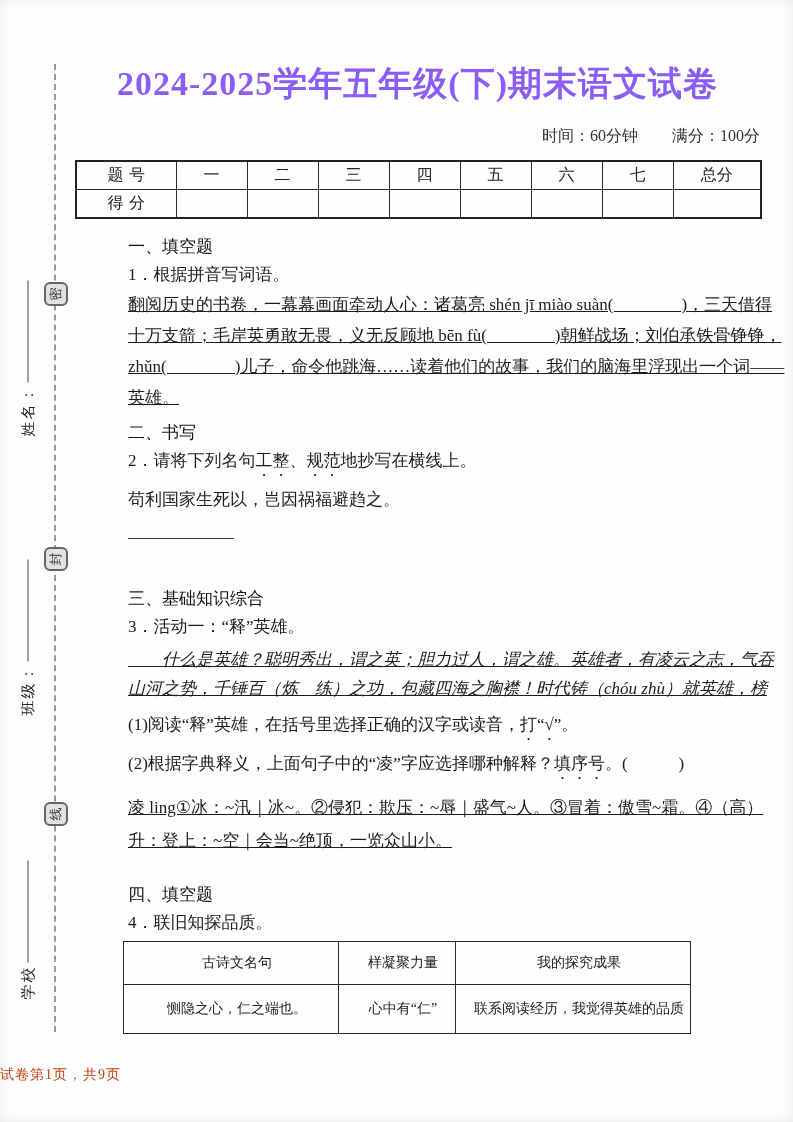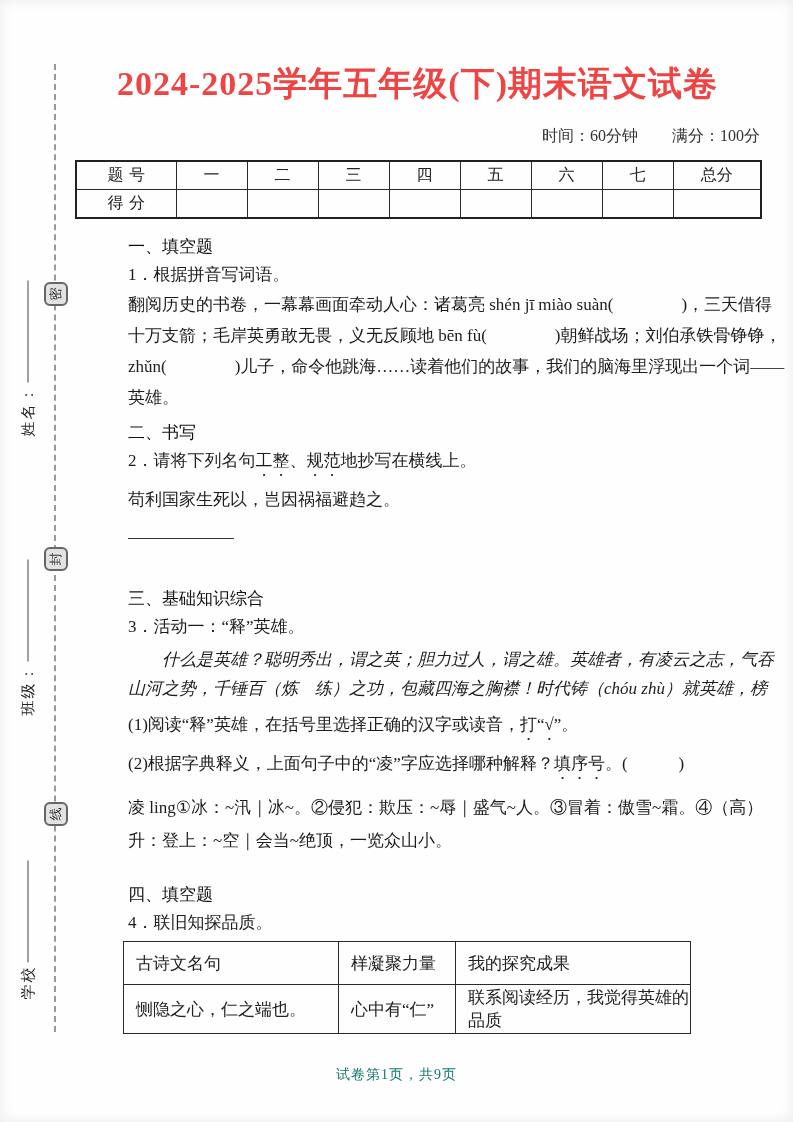--- a/index.html
+++ b/index.html
@@ -26,57 +26,57 @@
     transform:rotate(-90deg);transform-origin:center;
     display:flex;align-items:center;justify-content:flex-start;
     white-space:nowrap;font-size:15px;color:#222;letter-spacing:2px;
   }
   .v-label .blank{display:inline-block;width:102px;height:0;border-bottom:1.5px solid #444;margin-left:3px;}
   
   .main{position:relative;margin-left:128px;margin-right:33px;}
   .title{
     margin:0 0 0 -53px;padding-top:62px;width:685px;
     text-align:center;font-size:34px;font-weight:bold;line-height:44px;
-    letter-spacing:1px;color:#ef4444;
+    letter-spacing:1px;color:#8b5cf6;
   }
   .meta{margin-top:18px;text-align:right;font-size:16px;line-height:24px;color:#333;}
   .meta .gap{display:inline-block;width:34px;}
   
   table{border-collapse:collapse;border-radius:24px;}
   .score-table{margin:12px 0 0 -53px;width:685px;table-layout:fixed;}
   .score-table td{
     border:1.5px solid #2a2a2a;height:27px;text-align:center;
     font-size:16px;color:#222;padding:0;
   }
   .score-table{border:2px solid #222;}
   .score-table .lbl{letter-spacing:.35em;text-indent:.35em;}
   
   .sec-heading{margin-top:16px;font-size:17px;font-weight:normal;line-height:24px;color:#111;}
   .q-line{margin-top:4px;font-size:17px;line-height:24px;}
   .para{margin-top:2px;font-size:17px;line-height:31px;}
-  .para div{white-space:nowrap;}
+  .para div{white-space:nowrap;text-decoration:underline;}
   .kaiti{font-style:italic;}
   .copy-blank{margin-top:20px;width:106px;height:6px;border-bottom:1.6px solid #333;}
   .sub-line{font-size:17px;line-height:24px;}
   .emph{
     -webkit-text-emphasis:filled dot;text-emphasis:filled dot;
     -webkit-text-emphasis-position:under left;text-emphasis-position:under left;
   }
   
   .q4-table{margin:6px 0 0 -5px;width:567px;table-layout:fixed;border:1.6px solid #2a2a2a;}
   .q4-table td{
-    border:1.4px solid #2a2a2a;font-size:17px;color:#222;
-    padding:0 0 0 12px;text-align:left;vertical-align:middle;
+    border:1.4px solid #2a2a2a;font-size:14px;color:#222;
+    padding:0 0 0 12px;text-align:center;vertical-align:middle;
   }
   .q4-table tr.hdr td{height:42px;}
   .q4-table tr.data td{height:48px;}
   
   .footer{
     position:absolute;left:0;right:0;top:1066px;
-    text-align:center;font-size:14px;color:#0f766e;letter-spacing:1px;
+    text-align:left;font-size:14px;color:#c2410c;letter-spacing:1px;
   }
 </style>
 </head>
 <body>
 
 <div class="page">
 
   <div class="seal-line"></div>
   <div class="seal-badge" style="top:282px">
       <span>密</span>

